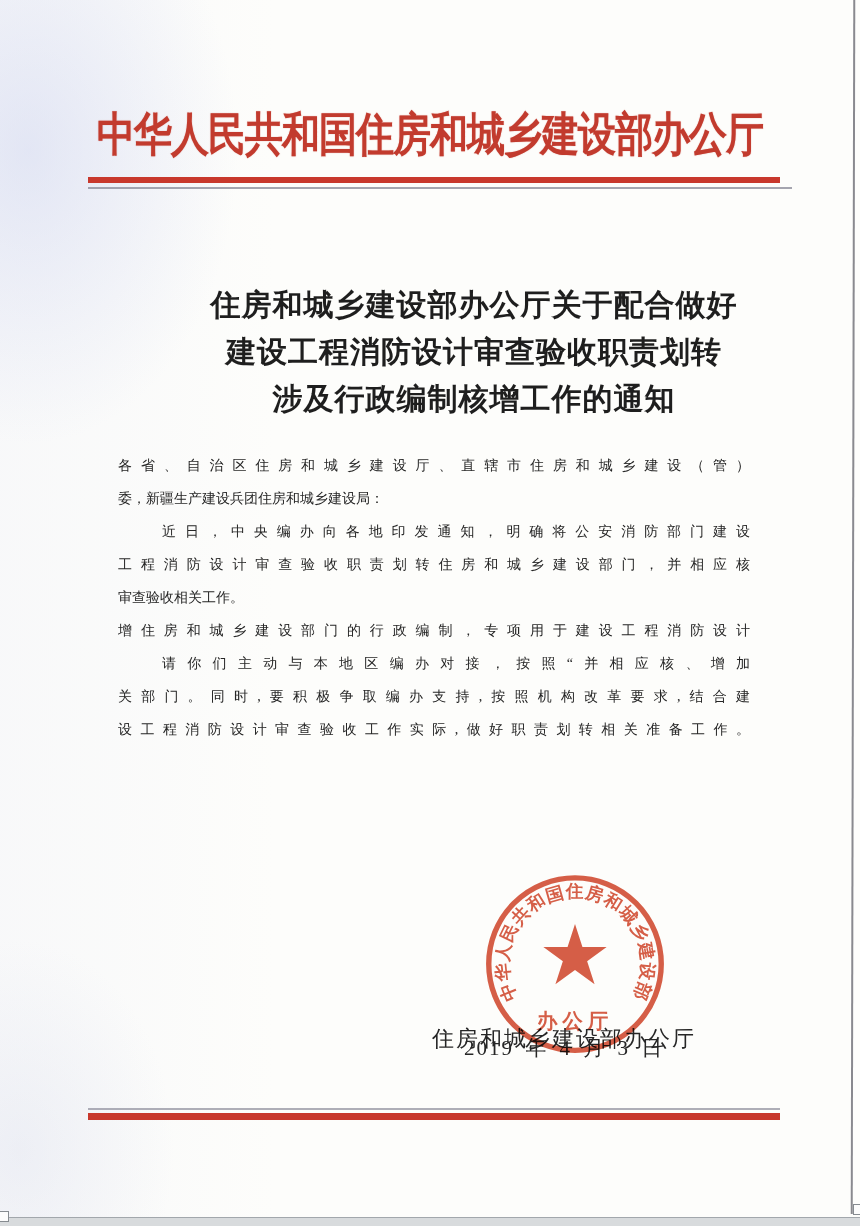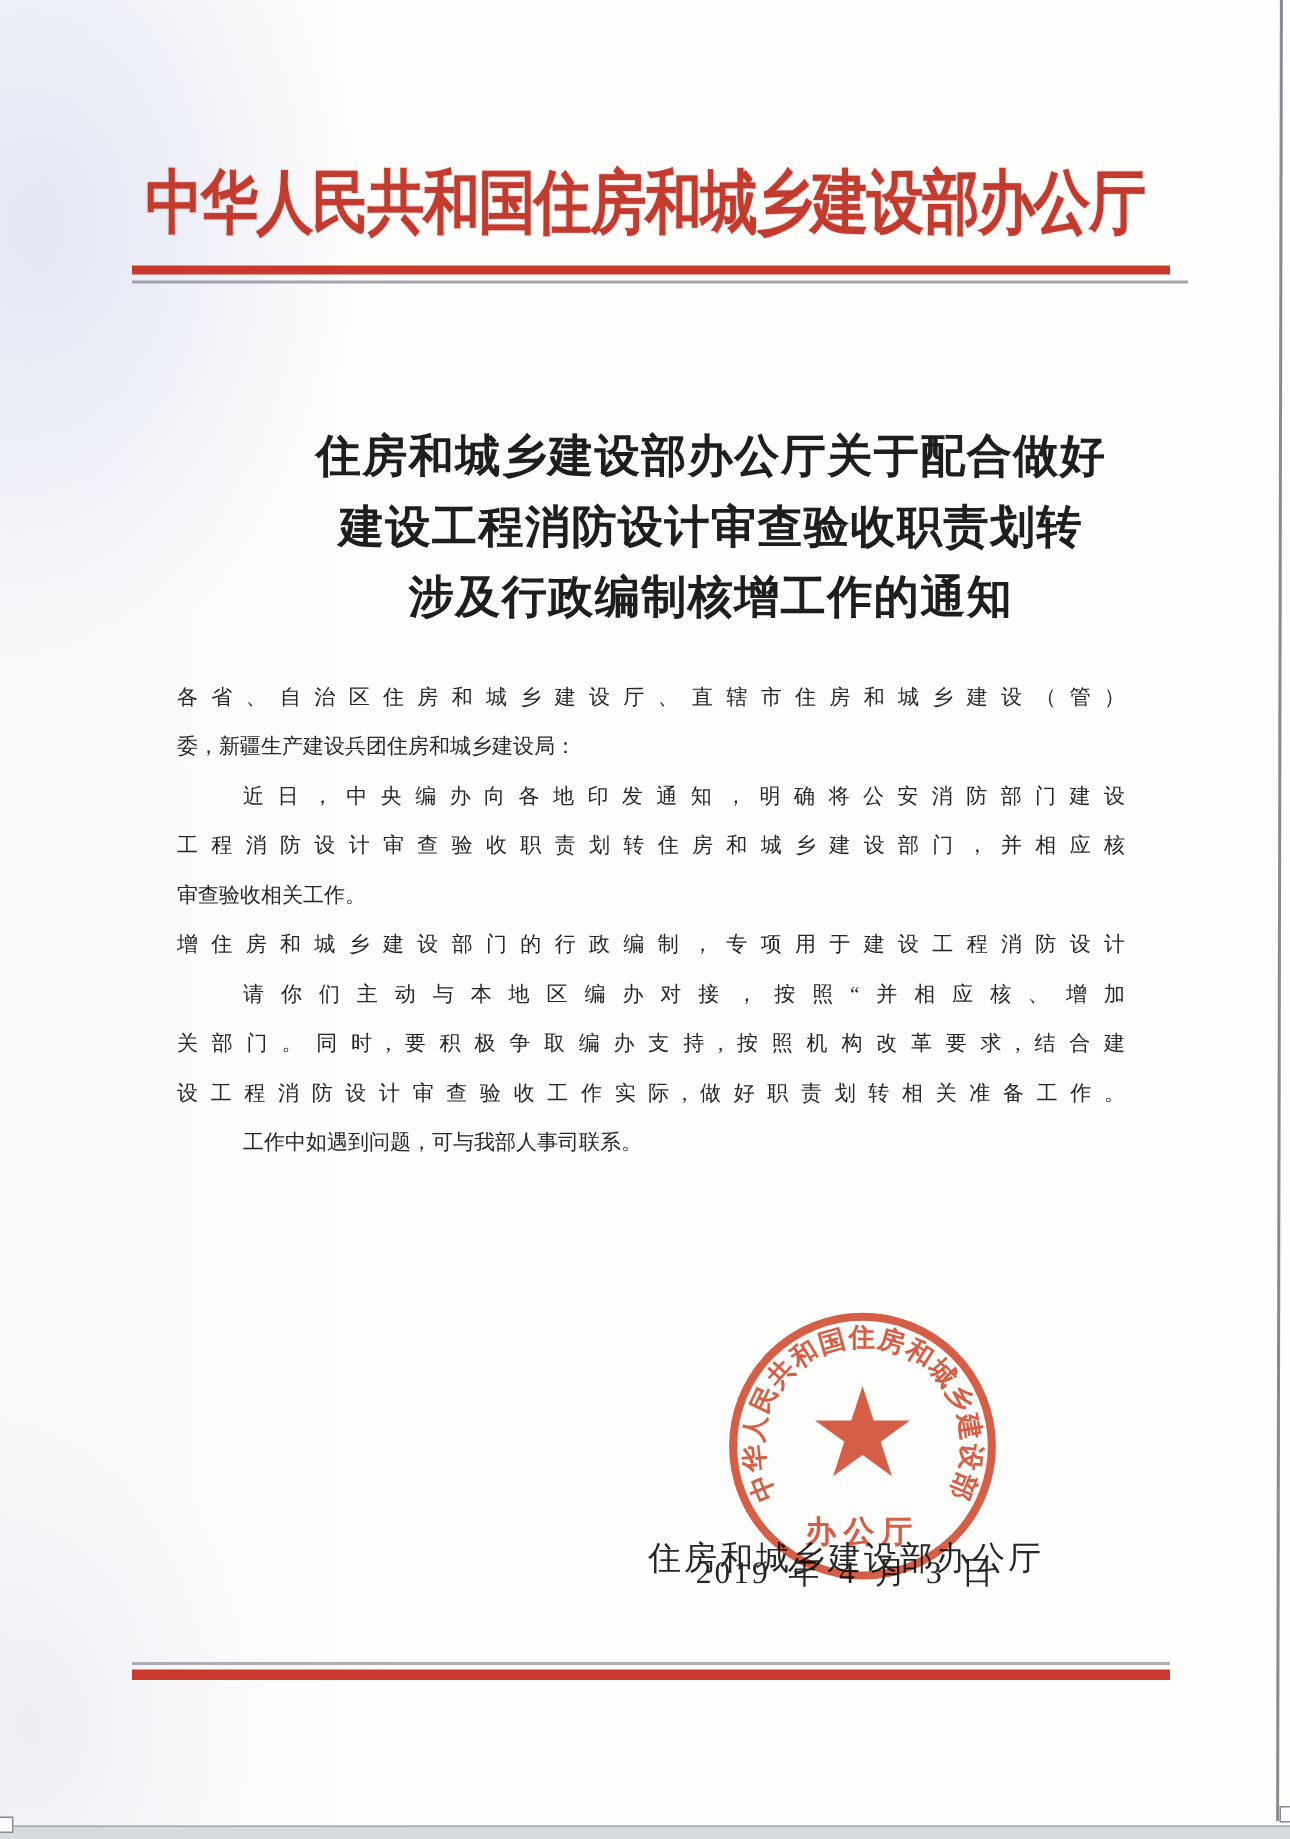--- a/index.html
+++ b/index.html
@@ -115,21 +115,20 @@
   <div class="body-text">
     <div class="bline">各省、自治区住房和城乡建设厅、直辖市住房和城乡建设（管）</div>
     <div class="bline end">委，新疆生产建设兵团住房和城乡建设局：</div>
     <div class="bline indent">近日，中央编办向各地印发通知，明确将公安消防部门建设</div>
     <div class="bline">工程消防设计审查验收职责划转住房和城乡建设部门，并相应核</div>
     <div class="bline end">审查验收相关工作。</div>
     <div class="bline">增住房和城乡建设部门的行政编制，专项用于建设工程消防设计</div>
     <div class="bline indent">请你们主动与本地区编办对接，按照“并相应核、增加</div>
     <div class="bline">关部门。同时,要积极争取编办支持,按照机构改革要求,结合建</div>
     <div class="bline">设工程消防设计审查验收工作实际,做好职责划转相关准备工作。</div>
-    <div class="bline indent end">工作中如遇到问题，可与我部人事司联系。</div>
   </div>
 
   <div class="sig-org">住房和城乡建设部办公厅</div>
   <div class="sig-date">2019 年 4 月 3 日</div>
 
   <div class="seal">
     <svg viewBox="0 0 200 200" xmlns="http://www.w3.org/2000/svg">
       <defs>
         <path id="sealArc" d="M 38.4 123.7 A 68 68 0 1 1 161.6 123.7" fill="none"></path>
       </defs>

